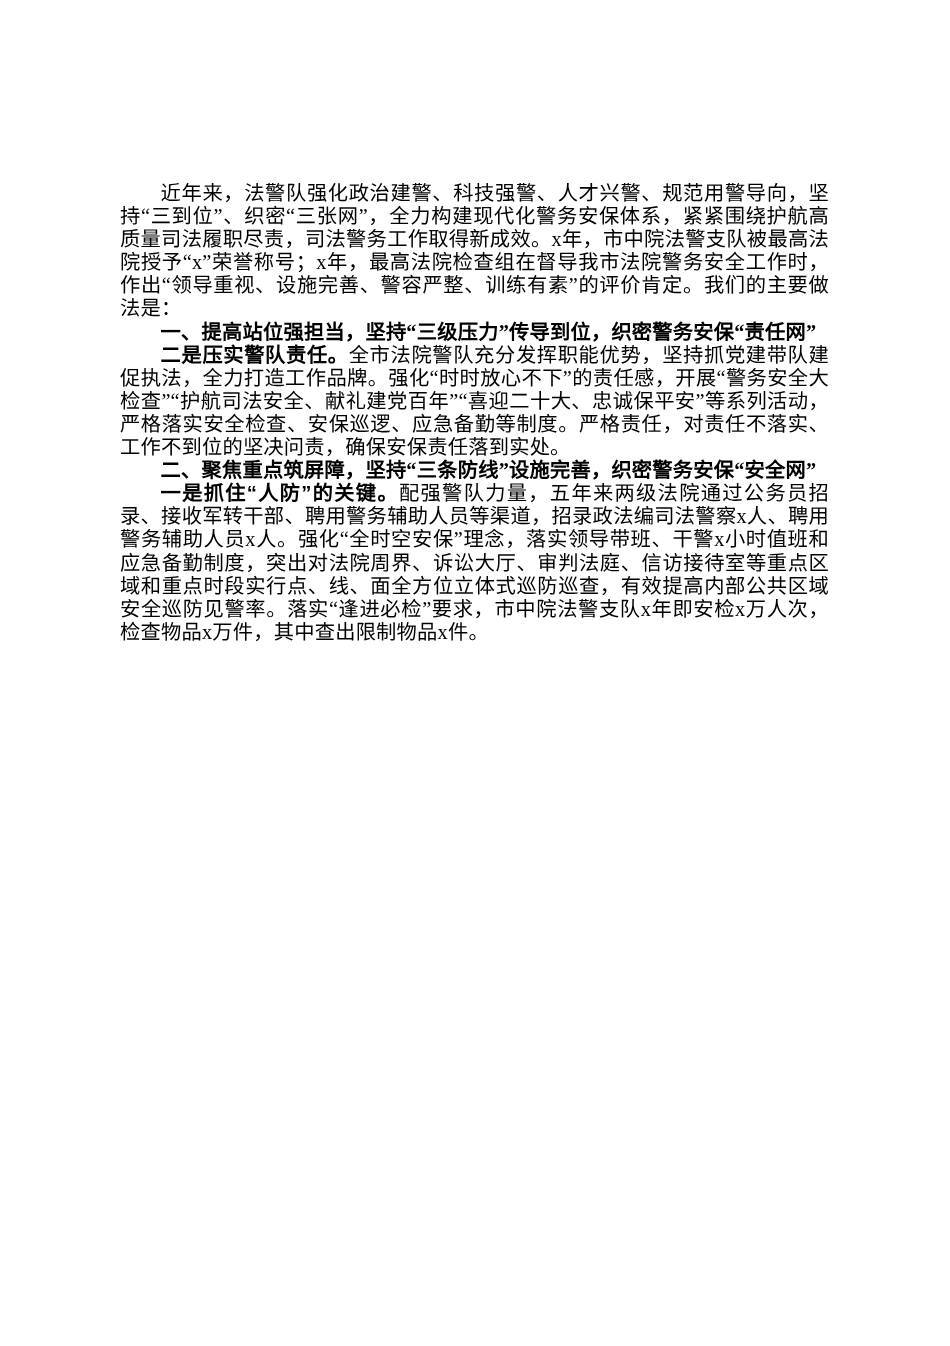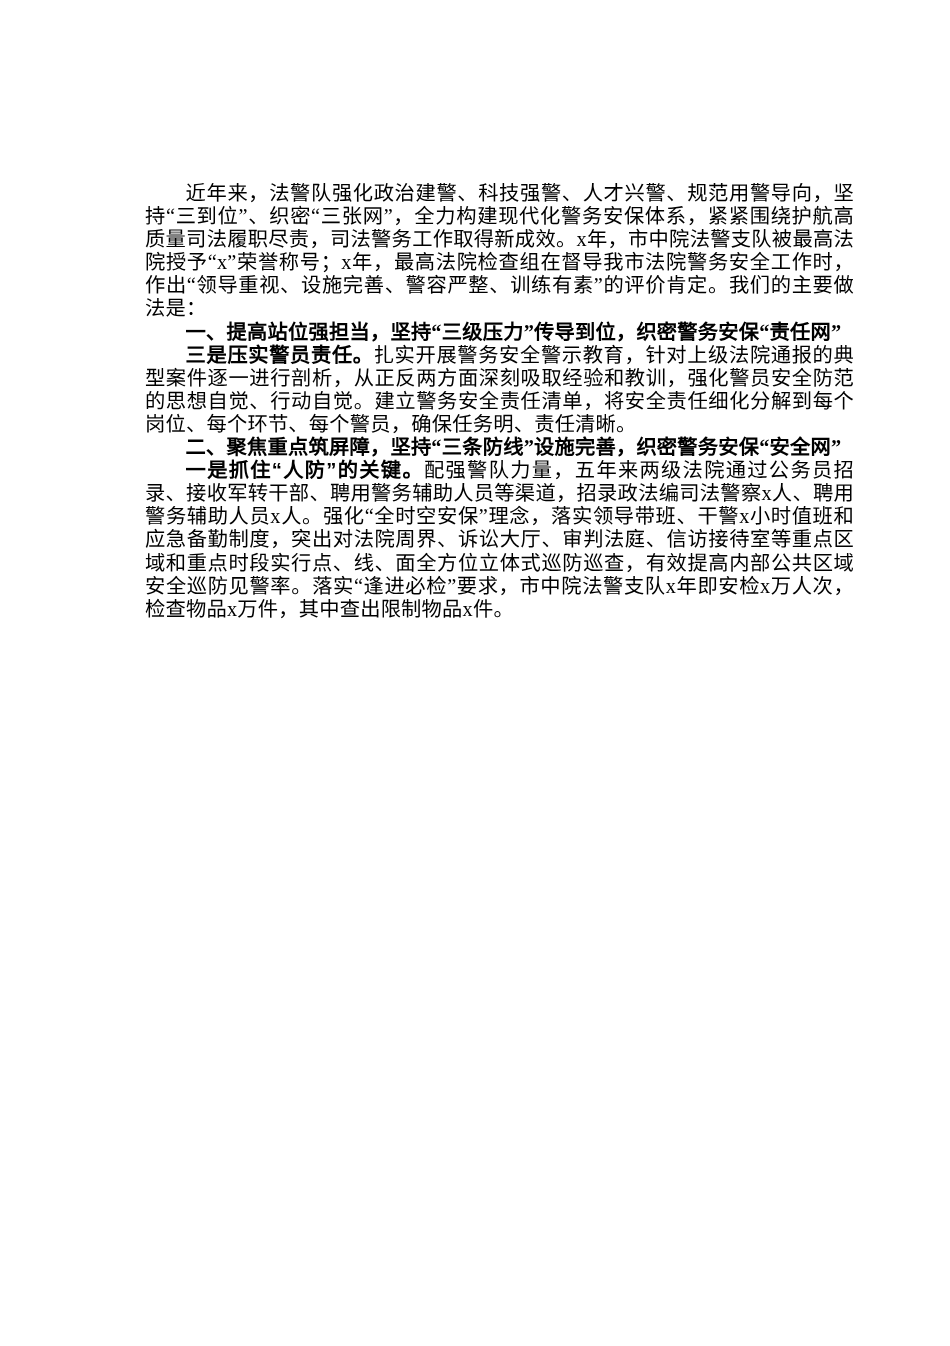--- a/index.html
+++ b/index.html
@@ -10,21 +10,21 @@
   .page {
     position: relative;
     width: 950px;
     height: 1346px;
     background: #ffffff;
     box-sizing: border-box;
     overflow: hidden;
   }
   .text-block {
     position: absolute;
-    left: 145px;
+    left: 120px;
     top: 182px;
     width: 709px;
   }
   .para {
     margin: 0;
     padding: 0;
     font-family: "Liberation Serif", "DejaVu Serif", serif;
     font-size: 20.3px;
     line-height: 23.1px;
     color: #000000;
@@ -42,17 +42,17 @@
     font-weight: 700;
   }
 </style>
 </head>
 <body>
 
 <div class="page">
   <div class="text-block">
     <p class="para body"><span class="lead"></span><span class="txt">近年来，法警队强化政治建警、科技强警、人才兴警、规范用警导向，坚持“三到位”、织密“三张网”，全力构建现代化警务安保体系，紧紧围绕护航高质量司法履职尽责，司法警务工作取得新成效。x年，市中院法警支队被最高法院授予“x”荣誉称号；x年，最高法院检查组在督导我市法院警务安全工作时，作出“领导重视、设施完善、警容严整、训练有素”的评价肯定。我们的主要做法是：</span></p>
     <p class="para heading"><span class="txt">一、提高站位强担当，坚持“三级压力”传导到位，织密警务安保“责任网”</span></p>
-    <p class="para body"><span class="lead">三是压实警员责任。</span><span class="txt">扎实开展警务安全警示教育，针对上级法院通报的典型案件逐一进行剖析，从正反两方面深刻吸取经验和教训，强化警员安全防范的思想自觉、行动自觉。建立警务安全责任清单，将安全责任细化分解到每个岗位、每个环节、每个警员，确保任务明、责任清晰。</span></p>
+    <p class="para body"><span class="lead">二是压实警队责任。</span><span class="txt">全市法院警队充分发挥职能优势，坚持抓党建带队建促执法，全力打造工作品牌。强化“时时放心不下”的责任感，开展“警务安全大检查”“护航司法安全、献礼建党百年”“喜迎二十大、忠诚保平安”等系列活动，严格落实安全检查、安保巡逻、应急备勤等制度。严格责任，对责任不落实、工作不到位的坚决问责，确保安保责任落到实处。</span></p>
     <p class="para heading"><span class="txt">二、聚焦重点筑屏障，坚持“三条防线”设施完善，织密警务安保“安全网”</span></p>
     <p class="para body"><span class="lead">一是抓住“人防”的关键。</span><span class="txt">配强警队力量，五年来两级法院通过公务员招录、接收军转干部、聘用警务辅助人员等渠道，招录政法编司法警察x人、聘用警务辅助人员x人。强化“全时空安保”理念，落实领导带班、干警x小时值班和应急备勤制度，突出对法院周界、诉讼大厅、审判法庭、信访接待室等重点区域和重点时段实行点、线、面全方位立体式巡防巡查，有效提高内部公共区域安全巡防见警率。落实“逢进必检”要求，市中院法警支队x年即安检x万人次，检查物品x万件，其中查出限制物品x件。</span></p>
   </div>
 </div>
 
 </body></html>

